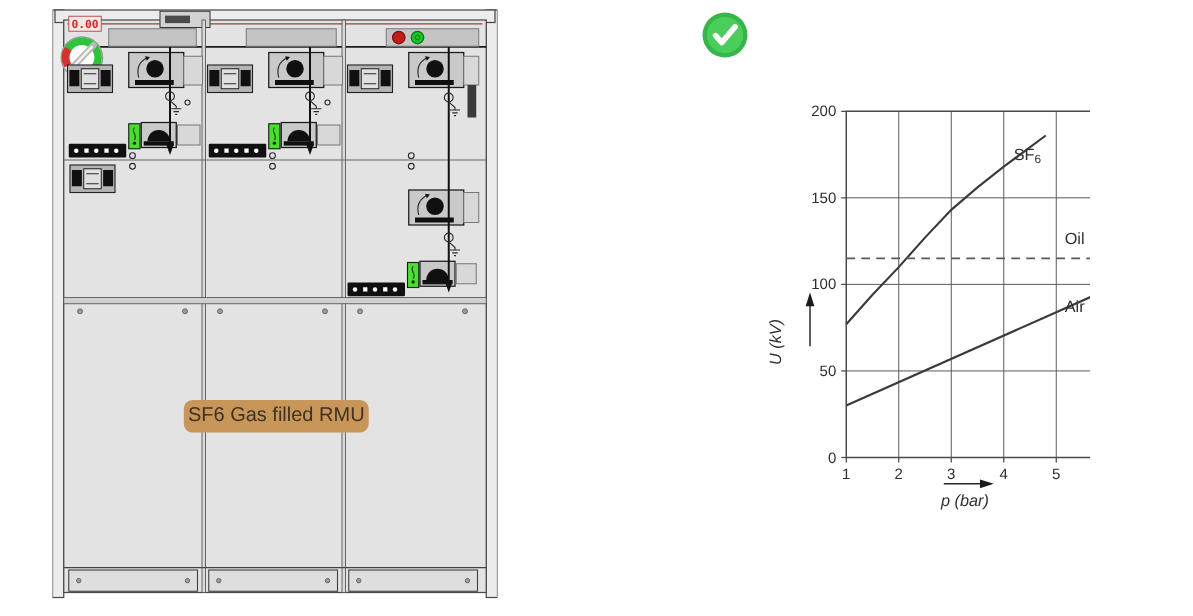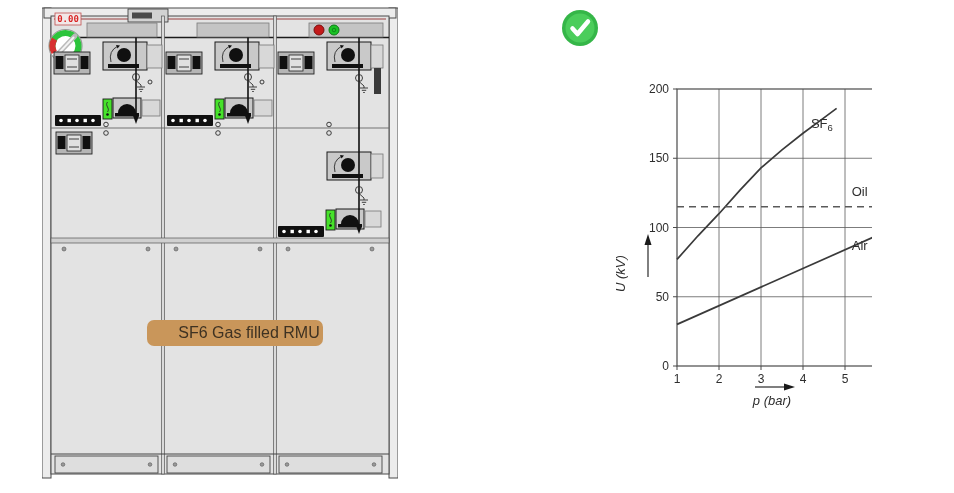--- a/index.html
+++ b/index.html
@@ -184,21 +184,21 @@
     <use href="#grn" x="284" y="204"></use>
     <use href="#sw-dome" x="294" y="203"></use>
     <rect x="323" y="205" width="16" height="16" class="cover"></rect>
     <use href="#strip" x="236" y="220"></use>
     <line x1="317" y1="31.5" x2="317" y2="224" class="wire"></line>
     <polygon points="313.8,219 320.2,219 317,228" class="blk"></polygon>
     <use href="#gnd" x="317" y="72"></use>
     <use href="#gnd" x="317" y="184"></use>
   </svg>
 
-  <div class="rmu-label" style="background:#c9965a;padding-left:28px;">SF6 Gas filled RMU</div>
+  <div class="rmu-label" style="background:#c9965a;">SF6 Gas filled RMU</div>
 
   <svg class="check-icon" width="38" height="38" viewBox="0 0 38 38">
     <circle cx="19" cy="19" r="18" fill="#35b648"></circle>
     <circle cx="19" cy="19" r="14.5" fill="#4bcd5b"></circle>
     <path d="M11.5,19.5 L16.5,25 L27,12.5" fill="none" stroke="#ffffff" stroke-width="4.5" stroke-linecap="round" stroke-linejoin="round"></path>
   </svg>
 
   <svg class="chart-svg" width="345" height="346" viewBox="0 0 345 346">
     <g id="chart-grid">
         <line x1="72" y1="292" x2="72" y2="296" class="tick"></line>

